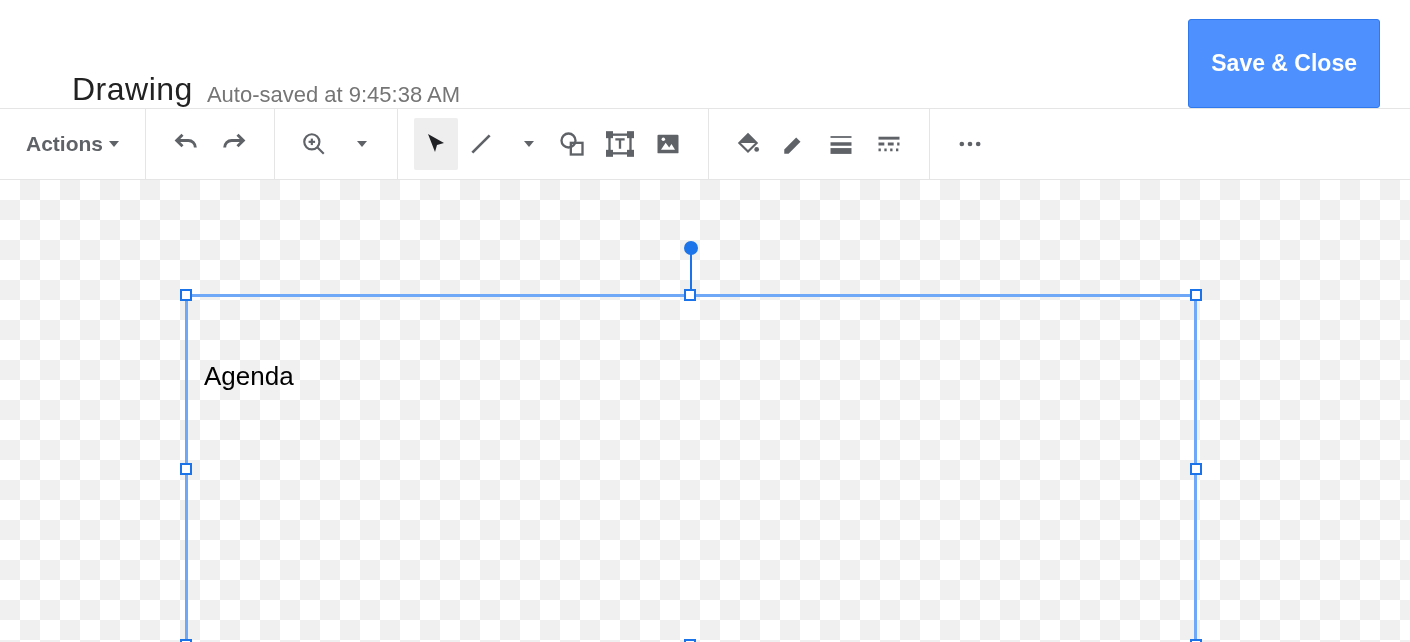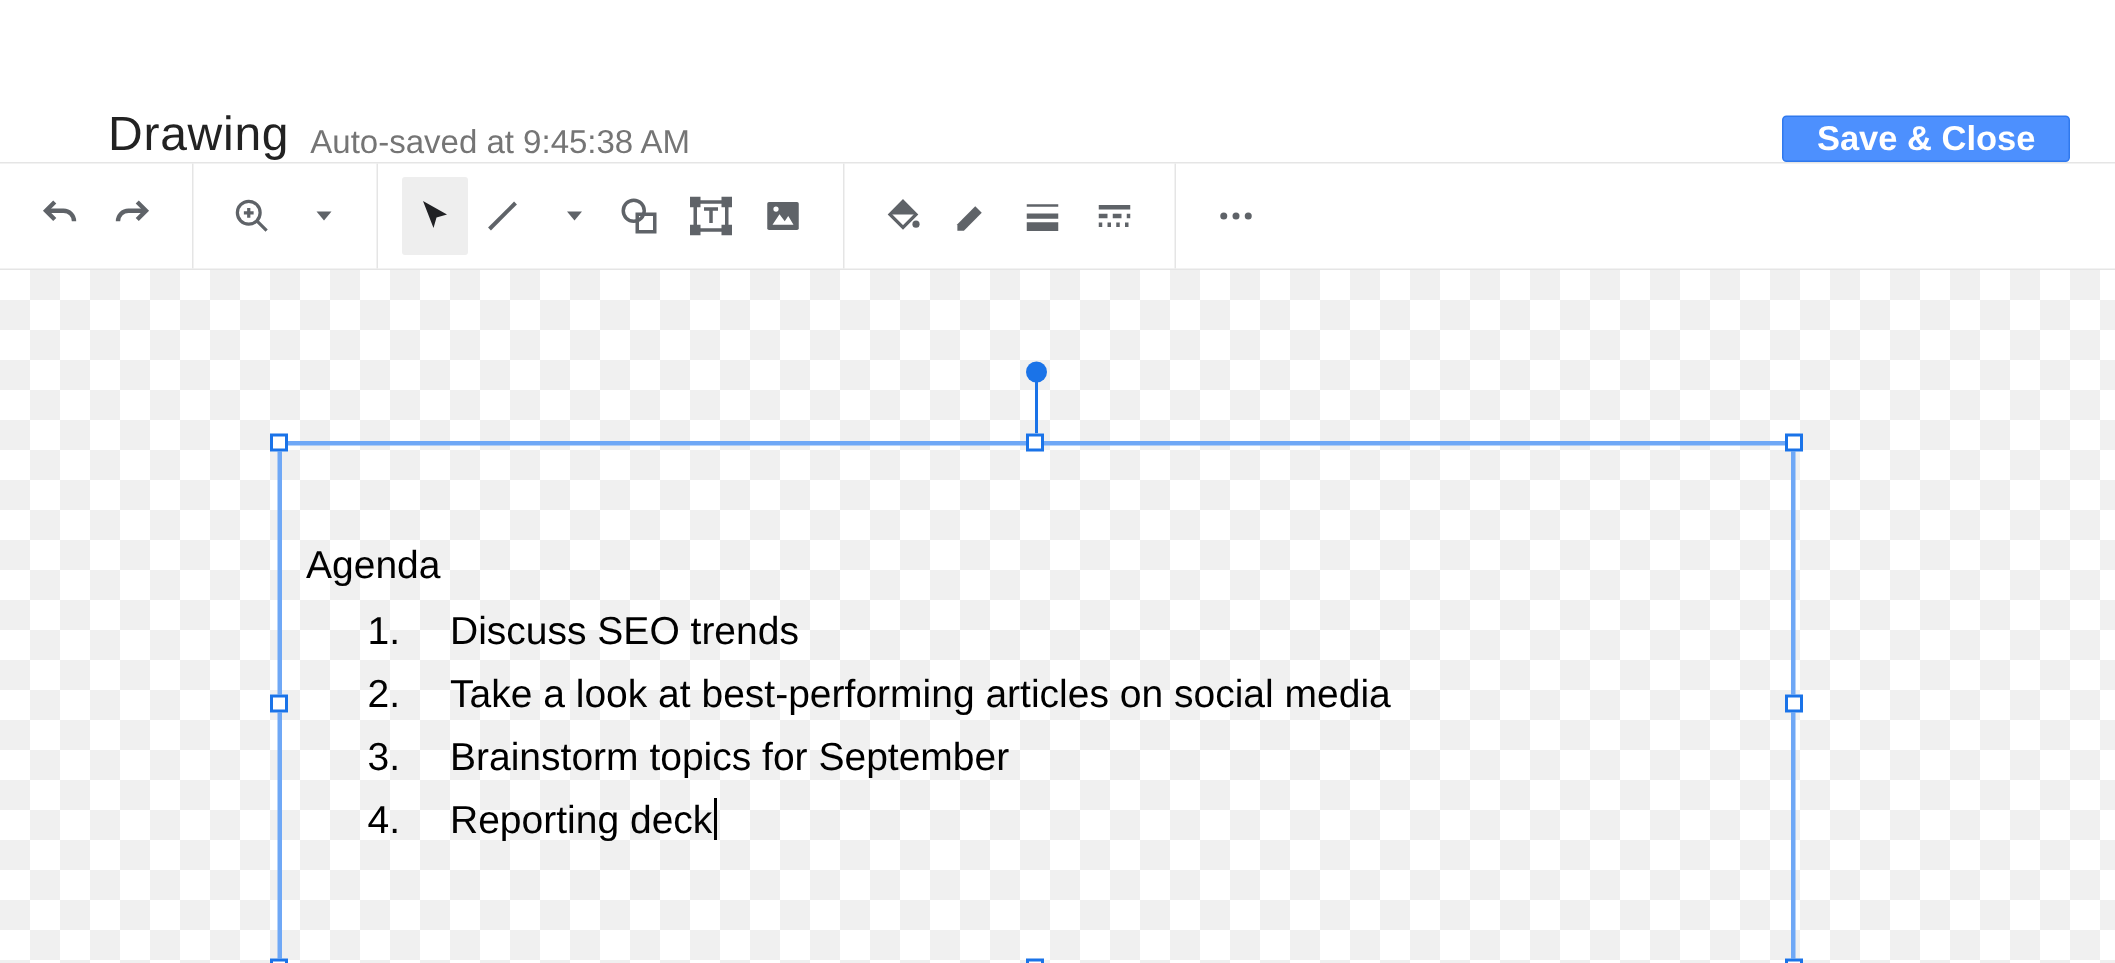--- a/index.html
+++ b/index.html
@@ -6,21 +6,21 @@
   html, body { margin: 0; padding: 0; font-family: Arial, Helvetica, sans-serif; background: #fff; }
   body { width: 1410px; height: 642px; position: relative; }
 
   
   .header { display: flex; align-items: flex-end; height: 108px; padding: 0 30px 0 72px; }
   .title { font-size: 32px; color: #222; font-weight: 400; letter-spacing: .5px; }
   .autosave { font-size: 22px; color: #757575; margin-left: 14px; }
   .spacer { flex: 1; }
   .save-btn {
     background: #4d90fe; color: #fff; font-size: 23px; font-weight: 700;
-    border: 1px solid #3079ed; border-radius: 3px; padding: 1px 22px; cursor: pointer;
+    border: 1px solid #3079ed; border-radius: 3px; padding: 30px 22px; cursor: pointer;
   }
 
   
   .toolbar {
     display: flex; align-items: stretch; height: 72px;
     border-top: 1px solid #e5e5e5; border-bottom: 1px solid #e5e5e5;
   }
   .group { display: flex; align-items: center; padding: 0 16px; border-right: 1px solid #e5e5e5; }
   .group:last-child { border-right: none; }
   .tool { display: flex; align-items: center; justify-content: center; min-width: 44px; height: 52px; padding: 0 10px; cursor: pointer; color: #5f6368; border-radius: 2px; }
@@ -65,20 +65,26 @@
 <body>
 
 <div class="header">
   <div class="title">Drawing</div>
   <div class="autosave">Auto-saved at 9:45:38 AM</div>
   <div class="spacer"></div>
   <button class="save-btn">Save &amp; Close</button>
 </div>
 
 <div class="toolbar">
+  <div class="group">
+    <div class="tool">
+      <span class="actions-label">Actions</span>
+      <span class="caret"></span>
+    </div>
+  </div>
 
   <div class="group">
     <div class="tool">
       <svg width="28" height="28" viewBox="0 0 24 24" fill="none" stroke="#5f6368" stroke-width="2.5">
           <path d="M9 14L4 9l5-5"></path>
           <path d="M4 9h10a6 6 0 016 6v0"></path>
         </svg>
     </div>
     <div class="tool">
       <svg width="28" height="28" viewBox="0 0 24 24" fill="none" stroke="#5f6368" stroke-width="2.5">
@@ -190,21 +196,15 @@
     <div class="handle h-tm"></div>
     <div class="handle h-tr"></div>
     <div class="handle h-ml"></div>
     <div class="handle h-mr"></div>
     <div class="handle h-bl"></div>
     <div class="handle h-bm"></div>
     <div class="handle h-br"></div>
 
     <div class="textbox-content">
       <div class="agenda-title">Agenda</div>
-      <ol class="agenda-list">
-        <li><span>Discuss SEO trends</span></li>
-        <li><span>Take a look at best-performing articles on social media</span></li>
-        <li><span>Brainstorm topics for September</span></li>
-        <li><span>Reporting deck</span><span class="cursor"></span></li>
-      </ol>
     </div>
   </div>
 </div>
 
 </body></html>

